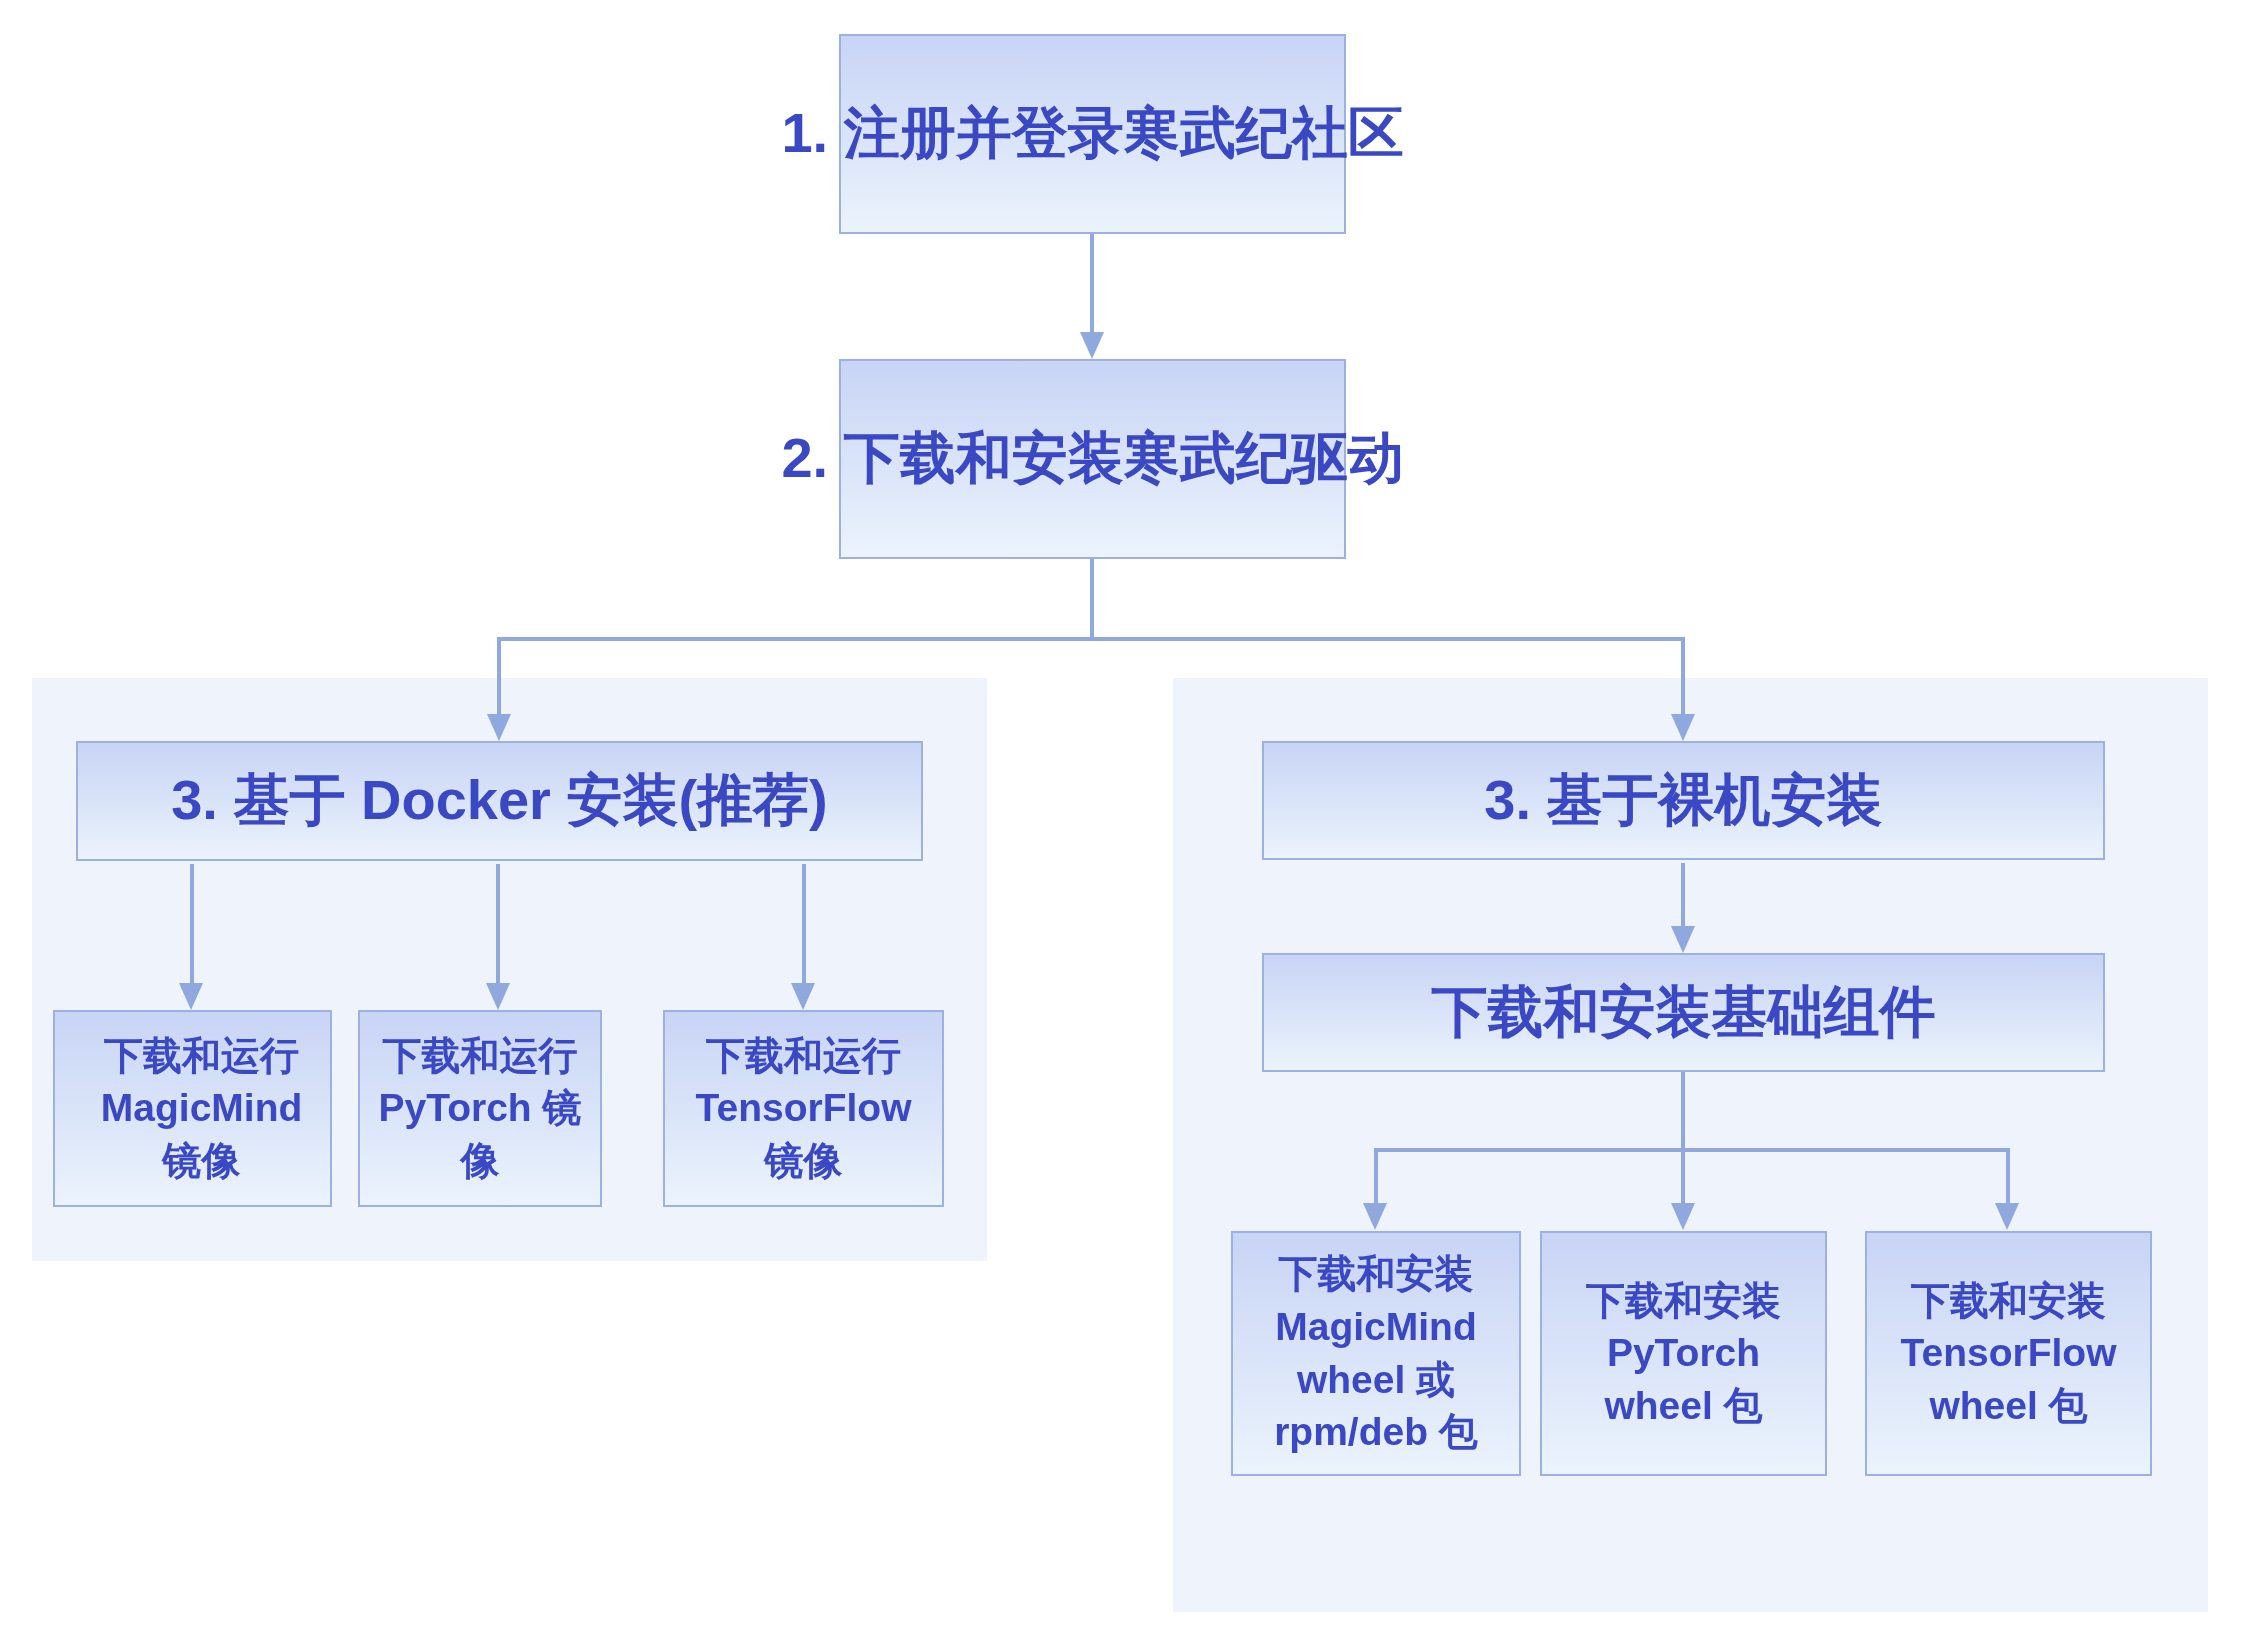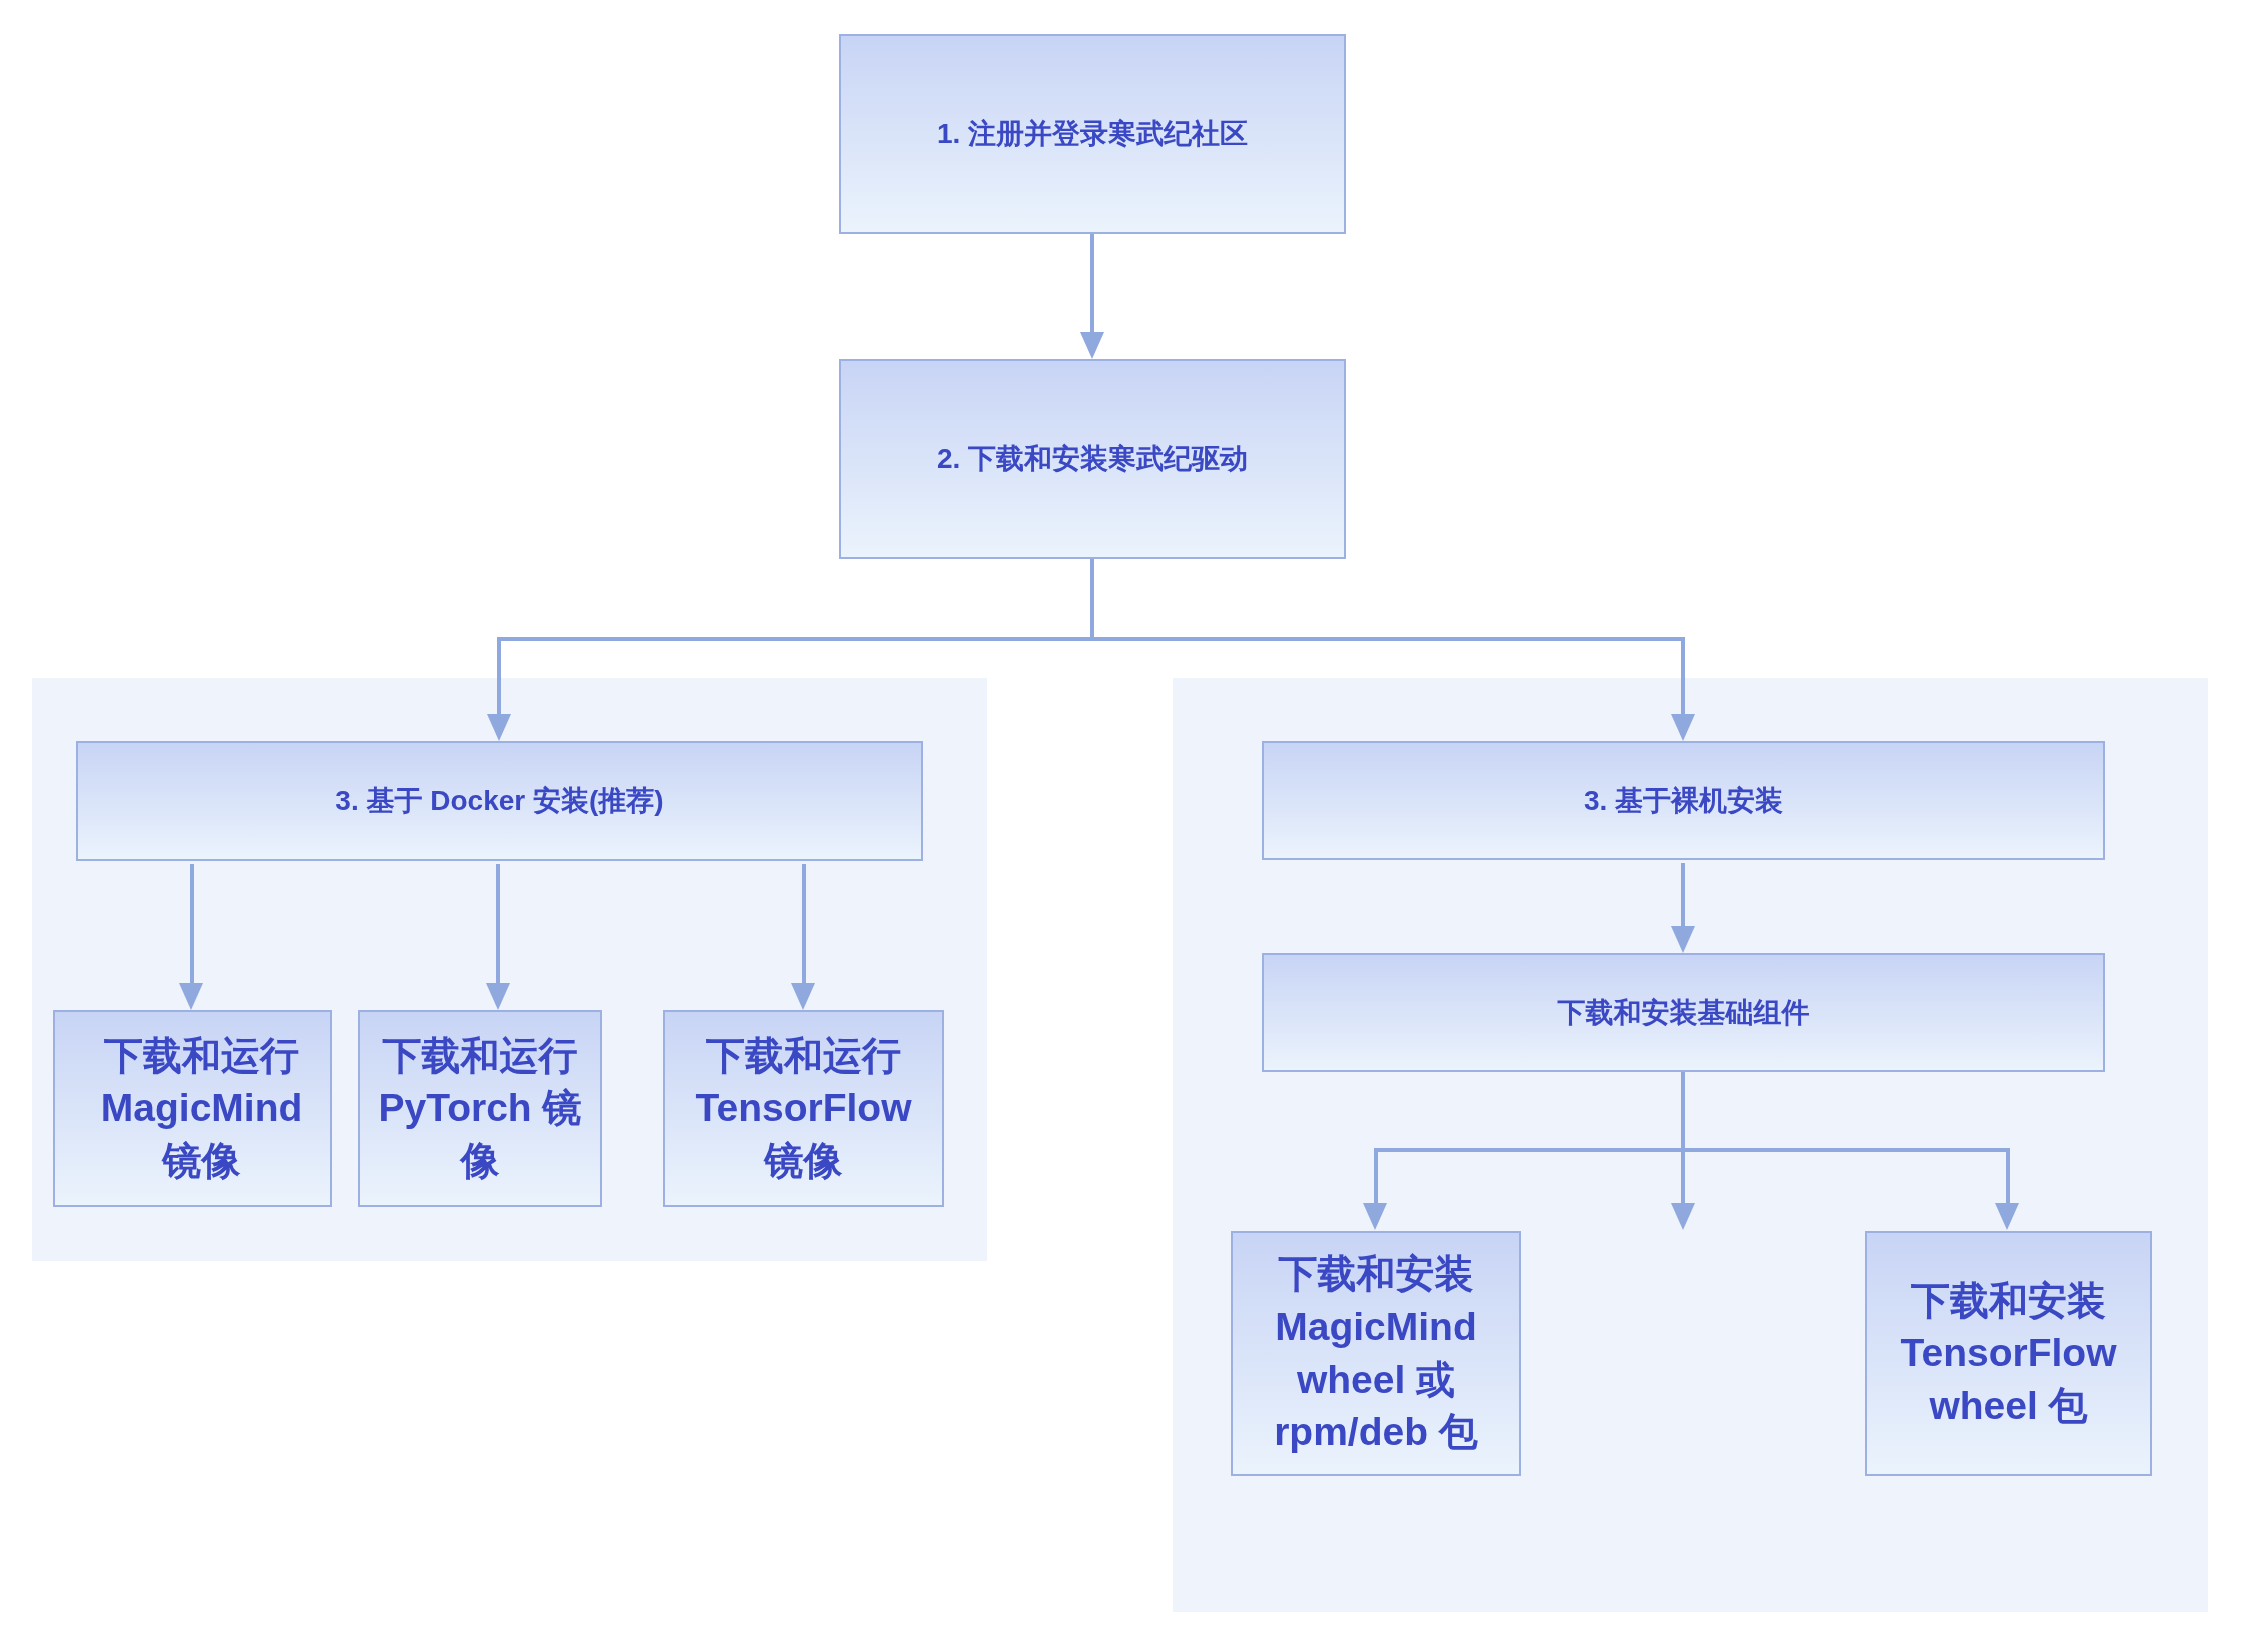--- a/index.html
+++ b/index.html
@@ -17,21 +17,21 @@
   .node{
     position:absolute;
     box-sizing:border-box;
     background:linear-gradient(to bottom,#c8d4f5 0%,#dbe5f9 55%,#ebf3fc 100%);
     border:2.9px solid #9cb1e2;
     color:#3a48c4;
     font-weight:700;
     display:flex;align-items:center;justify-content:center;
     text-align:center;
   }
-  .big{font-size:28px;white-space:nowrap;}
+  .big{font-size:56px;white-space:nowrap;}
   .small{font-size:39px;line-height:1.35;padding:5.9px 9.8px;}
   .vline{position:absolute;width:3.9px;background:#8fa8dd;}
   .hline{position:absolute;height:3.9px;background:#8fa8dd;}
   .arrow{
     position:absolute;width:0;height:0;
     border-left:12.7px solid transparent;
     border-right:12.7px solid transparent;
     border-top:27px solid #8fa8dd;
   }
 
@@ -125,16 +125,17 @@
   <div class="node big" id="node-step2">2. 下载和安装寒武纪驱动</div>
 
   <div class="node big" id="node-docker-header">3. 基于 Docker 安装(推荐)</div>
   <div class="node small" id="node-docker-magicmind">下载和运行 MagicMind 镜像</div>
   <div class="node small" id="node-docker-pytorch">下载和运行 PyTorch 镜像</div>
   <div class="node small" id="node-docker-tensorflow">下载和运行 TensorFlow 镜像</div>
 
   <div class="node big" id="node-bare-header">3. 基于裸机安装</div>
   <div class="node small" id="node-bare-magicmind">下载和安装 MagicMind wheel 或 rpm/deb 包</div>
   <div class="node big" id="node-bare-base">下载和安装基础组件</div>
+  <div class="node small" id="node-bare-pytorch">下载和安装 PyTorch wheel 包</div>
   <div class="node small" id="node-bare-tensorflow">下载和安装 TensorFlow wheel 包</div>
 
 </div>
 
 
 </body></html>

